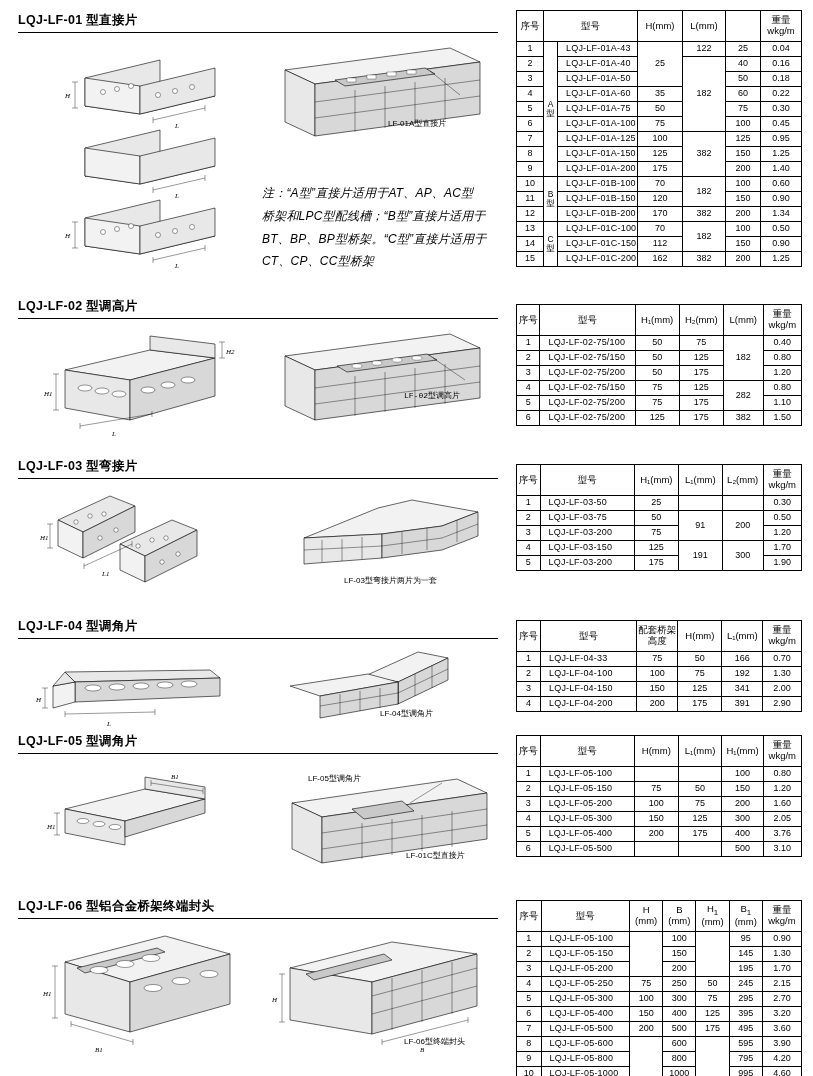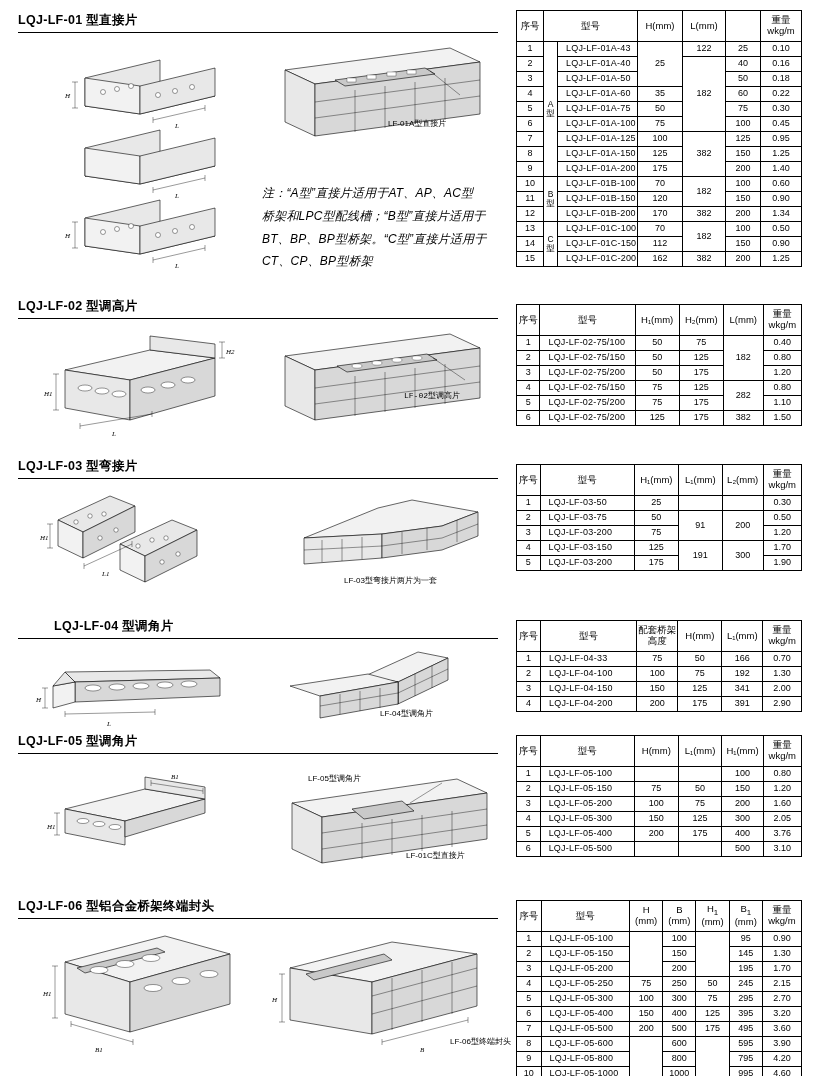--- a/index.html
+++ b/index.html
@@ -131,21 +131,21 @@
         <path class="thin" d="M40,62 L205,40 M40,78 L205,56"></path>
         <path class="thin" d="M155,31 L185,55"></path>
       </svg>
     </div>
     <div class="cap" style="left:388px;top:118px;">LF-01A型直接片</div>
 
     <div class="note" style="left:262px;top:182px;">
       <div>注：“A型”直接片适用于AT、AP、AC型</div>
       <div>桥架和LPC型配线槽；“B型”直接片适用于</div>
       <div>BT、BP、BP型桥架。“C型”直接片适用于</div>
-      <div>CT、CP、BP型桥架</div>
+      <div>CT、CP、CC型桥架</div>
     </div>
 
     <table class="tbl" id="t1" style="left:516px;top:10px;width:286px;">
       <thead>
         <tr>
           <td class="num">序号</td>
           <td colspan="2" style="width:118px">型号</td>
           <td style="width:44px">H(mm)</td>
           <td style="width:42px">L(mm)</td>
           <td style="width:34px"></td>
@@ -156,21 +156,21 @@
         </tr>
       </thead>
       <tbody id="t1b">
           <tr>
             <td class="num">1</td>
             <td class="grp" rowspan="9">A<br>型</td>
             <td class="model">LQJ-LF-01A-43</td>
             <td rowspan="3">25</td>
             <td rowspan="1">122</td>
             <td>25</td>
-            <td>0.10</td>
+            <td>0.04</td>
           </tr>
           <tr>
             <td class="num">2</td>
             <td class="model">LQJ-LF-01A-40</td>
             <td rowspan="5">182</td>
             <td>40</td>
             <td>0.16</td>
           </tr>
           <tr>
             <td class="num">3</td>
@@ -473,21 +473,21 @@
             <td class="num">5</td>
             <td class="model">LQJ-LF-03-200</td>
             <td>175</td>
             <td>1.90</td>
           </tr>
         </tbody>
     </table>
   </div>
 
   <div class="section" style="top:610px;height:115px;">
-    <div class="sec-title" style="top:8px;margin-left:36px;">LQJ-LF-04 型调角片</div>
+    <div class="sec-title" style="top:8px;">LQJ-LF-04 型调角片</div>
     <div class="divider" style="top:28px;"></div>
 
     <div class="draw" style="left:35px;top:42px;">
       <svg width="205" height="80" viewBox="0 0 205 80">
         <polygon class="fillA lnf" points="30,20 175,18 185,26 40,30"></polygon>
         <polygon class="fillB lnf" points="40,30 185,26 185,44 40,50"></polygon>
         <polygon class="fillC lnf" points="18,34 40,30 40,50 18,56"></polygon>
         <polygon class="fillA lnf" points="18,34 30,20 40,30"></polygon>
         <ellipse cx="58" cy="36" rx="8" ry="3" fill="#fff" stroke="#000" stroke-width=".4"></ellipse>
         <ellipse cx="82" cy="35" rx="8" ry="3" fill="#fff" stroke="#000" stroke-width=".4"></ellipse>
@@ -696,21 +696,21 @@
         <polygon class="fillB lnf" points="100,48 205,20 205,72 100,100"></polygon>
         <polygon class="fillD lnf" points="34,40 112,20 120,26 42,46"></polygon>
         <path class="thin" d="M120,44 L120,96 M150,36 L150,88 M180,28 L180,80"></path>
         <path class="thin" d="M100,62 L205,34 M100,80 L205,52"></path>
         <path class="dim" d="M10,40 L10,88 M7,40 L13,40 M7,88 L13,88"></path>
         <text class="lbl" x="0" y="68">H</text>
         <path class="dim" d="M110,108 L196,86 M110,105 L110,111 M196,83 L196,89"></path>
         <text class="lbl" x="148" y="118">B</text>
       </svg>
     </div>
-    <div class="cap" style="left:404px;top:146px;margin-left:46px;">LF-06型终端封头</div>
+    <div class="cap" style="left:404px;top:146px;">LF-06型终端封头</div>
 
     <table class="tbl" style="left:516px;top:10px;width:286px;">
       <thead>
         <tr>
           <td class="num">序号</td>
           <td style="width:98px">型号</td>
           <td style="width:34px" class="hdr-two">H<br>(mm)</td>
           <td style="width:34px" class="hdr-two">B<br>(mm)</td>
           <td style="width:34px" class="hdr-two">H<sub>1</sub><br>(mm)</td>
           <td style="width:34px" class="hdr-two">B<sub>1</sub><br>(mm)</td>

